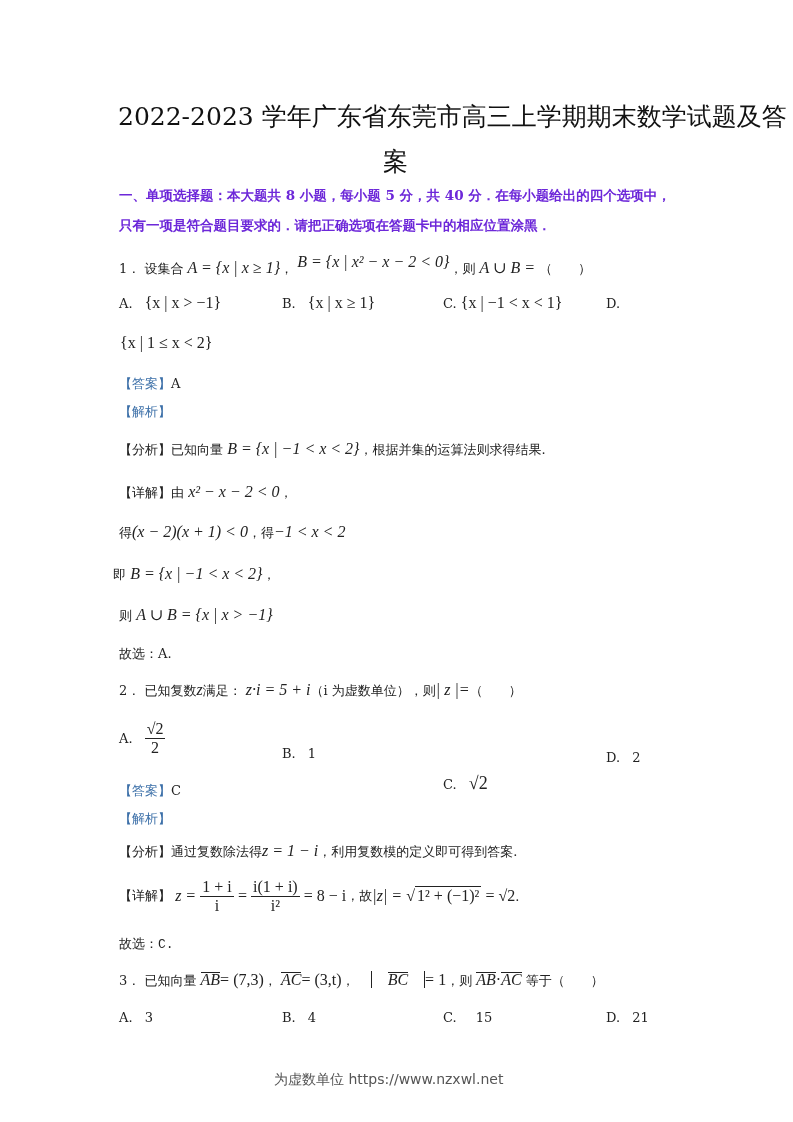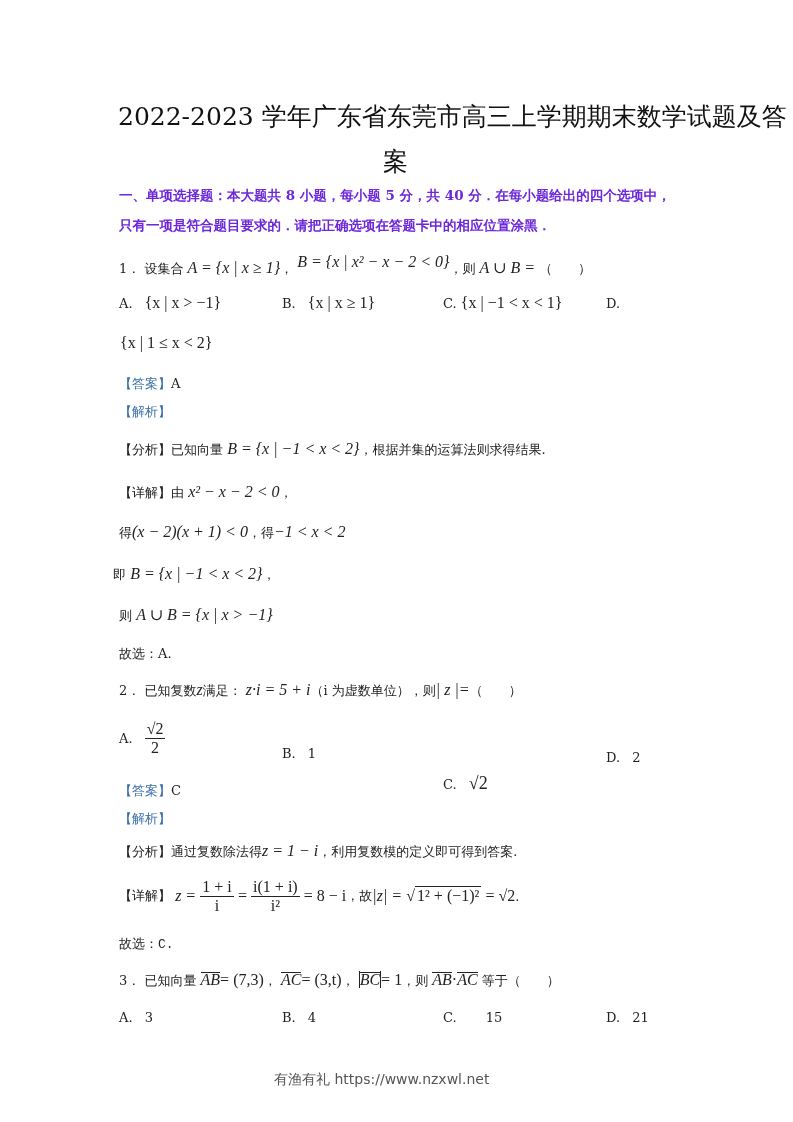--- a/index.html
+++ b/index.html
@@ -138,35 +138,35 @@
   <span class="mr" style="vertical-align:middle;">= √2</span><span style="vertical-align:middle;">.</span>
 </div>
 
 <div class="abs t" style="left:119px; top:935px;font-family:Liberation Mono, monospace;">故选：C.</div>
 
 <div class="abs t" style="left:119px; top:971px;">
   <span>3．</span>
   <span>已知向量</span>
   <span class="m vec">AB</span><span class="mr">= (7,3)</span><span>，</span>
   <span class="m vec">AC</span><span class="mr">= (3,t)</span><span>，</span>
-  <span class="mr" style="border-left:1px solid #222; border-right:1px solid #222; padding:0 0;"><span class="m vec">BC</span></span><span class="mr">= 1</span><span>，则</span>
+  <span class="mr" style="border-left:1px solid #222; border-right:1px solid #222; padding:0 16px;margin-left:12px;"><span class="m vec">BC</span></span><span class="mr">= 1</span><span>，则</span>
   <span class="m vec">AB</span><span class="mr">·</span><span class="m vec">AC</span>
   <span>等于</span><span>（　　）</span>
 </div>
 
 <div class="abs t" style="left:119px; top:1010px;">
   <span>A.</span>
   <span style="margin-left:8px;">3</span>
 </div>
 <div class="abs t" style="left:282px; top:1010px;">
   <span>B.</span>
   <span style="margin-left:8px;">4</span>
 </div>
 <div class="abs t" style="left:443px; top:1010px;">
   <span>C.</span>
-  <span style="margin-left:25px;">15</span>
+  <span style="margin-left:15px;">15</span>
 </div>
 <div class="abs t" style="left:606px; top:1010px;">
   <span>D.</span>
   <span style="margin-left:8px;">21</span>
 </div>
 
-<div class="abs footer" style="left:274px; top:1071px;">有渔有礼 https://www.nzxwl.net</div>
+<div class="abs footer" style="left:274px; top:1071px;">为虚数单位 https://www.nzxwl.net</div>
 
 </body></html>

